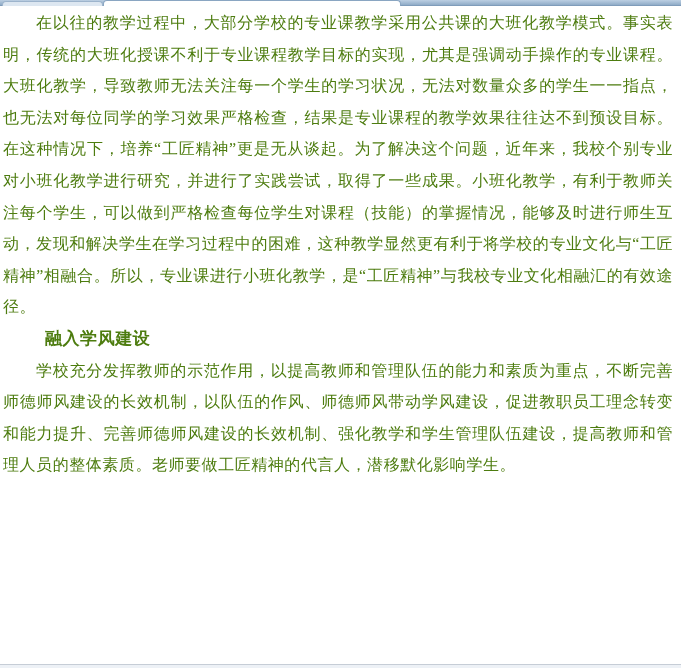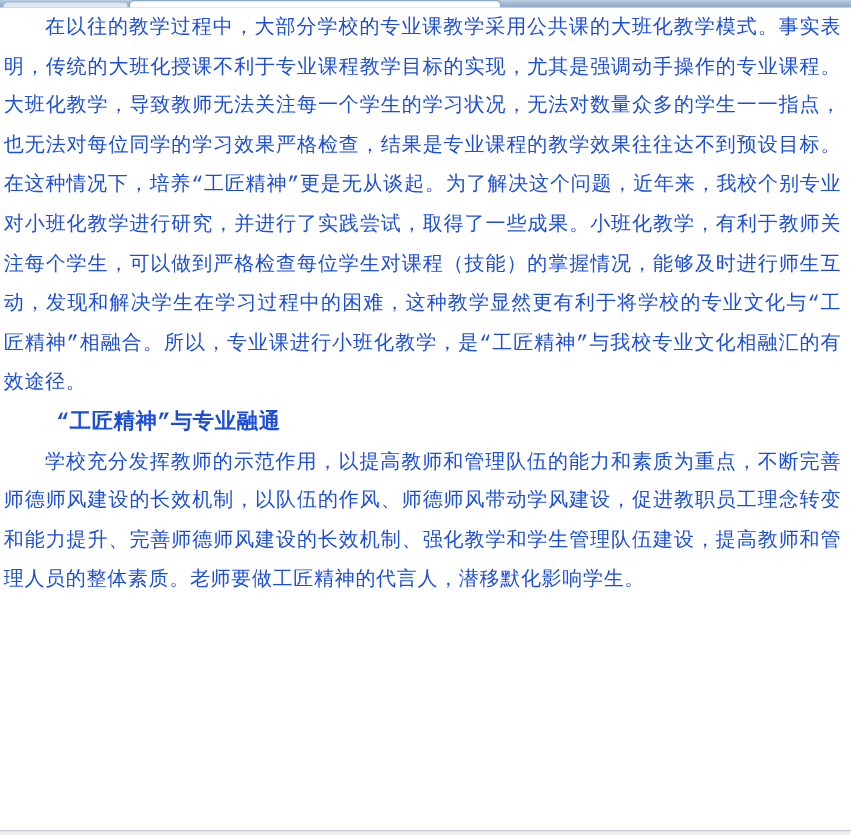--- a/index.html
+++ b/index.html
@@ -36,24 +36,23 @@
     background:#edf1f6;
     border-top:1px solid #c6cdd6;
     box-sizing:border-box;
   }
   .content{
     position:absolute;top:6px;left:0;right:0;bottom:4px;
     padding:1px 8px 0 3px;
     font-size:16px;
     line-height:31.6px;
     letter-spacing:0.55px;
-    color:#1d4ed8;
+    color:#4d7c0f;
     text-align:justify;
     overflow:hidden;
-    font-family:Liberation Mono, monospace;
   }
   .content p{
     margin:0;
     text-indent:33px;
   }
   .content p.heading{
     font-weight:bold;
     font-size:17px;
     text-indent:42px;
     text-align:left;
@@ -64,19 +63,19 @@
 
 <div class="page">
 
   <div class="top-bar">
     <div class="tab inactive"></div>
     <div class="tab active"></div>
   </div>
 
   <div class="content">
     <p>在以往的教学过程中，大部分学校的专业课教学采用公共课的大班化教学模式。事实表明，传统的大班化授课不利于专业课程教学目标的实现，尤其是强调动手操作的专业课程。大班化教学，导致教师无法关注每一个学生的学习状况，无法对数量众多的学生一一指点，也无法对每位同学的学习效果严格检查，结果是专业课程的教学效果往往达不到预设目标。在这种情况下，培养“工匠精神”更是无从谈起。为了解决这个问题，近年来，我校个别专业对小班化教学进行研究，并进行了实践尝试，取得了一些成果。小班化教学，有利于教师关注每个学生，可以做到严格检查每位学生对课程（技能）的掌握情况，能够及时进行师生互动，发现和解决学生在学习过程中的困难，这种教学显然更有利于将学校的专业文化与“工匠精神”相融合。所以，专业课进行小班化教学，是“工匠精神”与我校专业文化相融汇的有效途径。</p>
-    <p class="heading">“工匠精神”与专业融通</p>
+    <p class="heading">融入学风建设</p>
     <p>学校充分发挥教师的示范作用，以提高教师和管理队伍的能力和素质为重点，不断完善师德师风建设的长效机制，以队伍的作风、师德师风带动学风建设，促进教职员工理念转变和能力提升、完善师德师风建设的长效机制、强化教学和学生管理队伍建设，提高教师和管理人员的整体素质。老师要做工匠精神的代言人，潜移默化影响学生。</p>
   </div>
 
   <div class="bottom-bar"></div>
 
 </div>
 
 </body></html>

